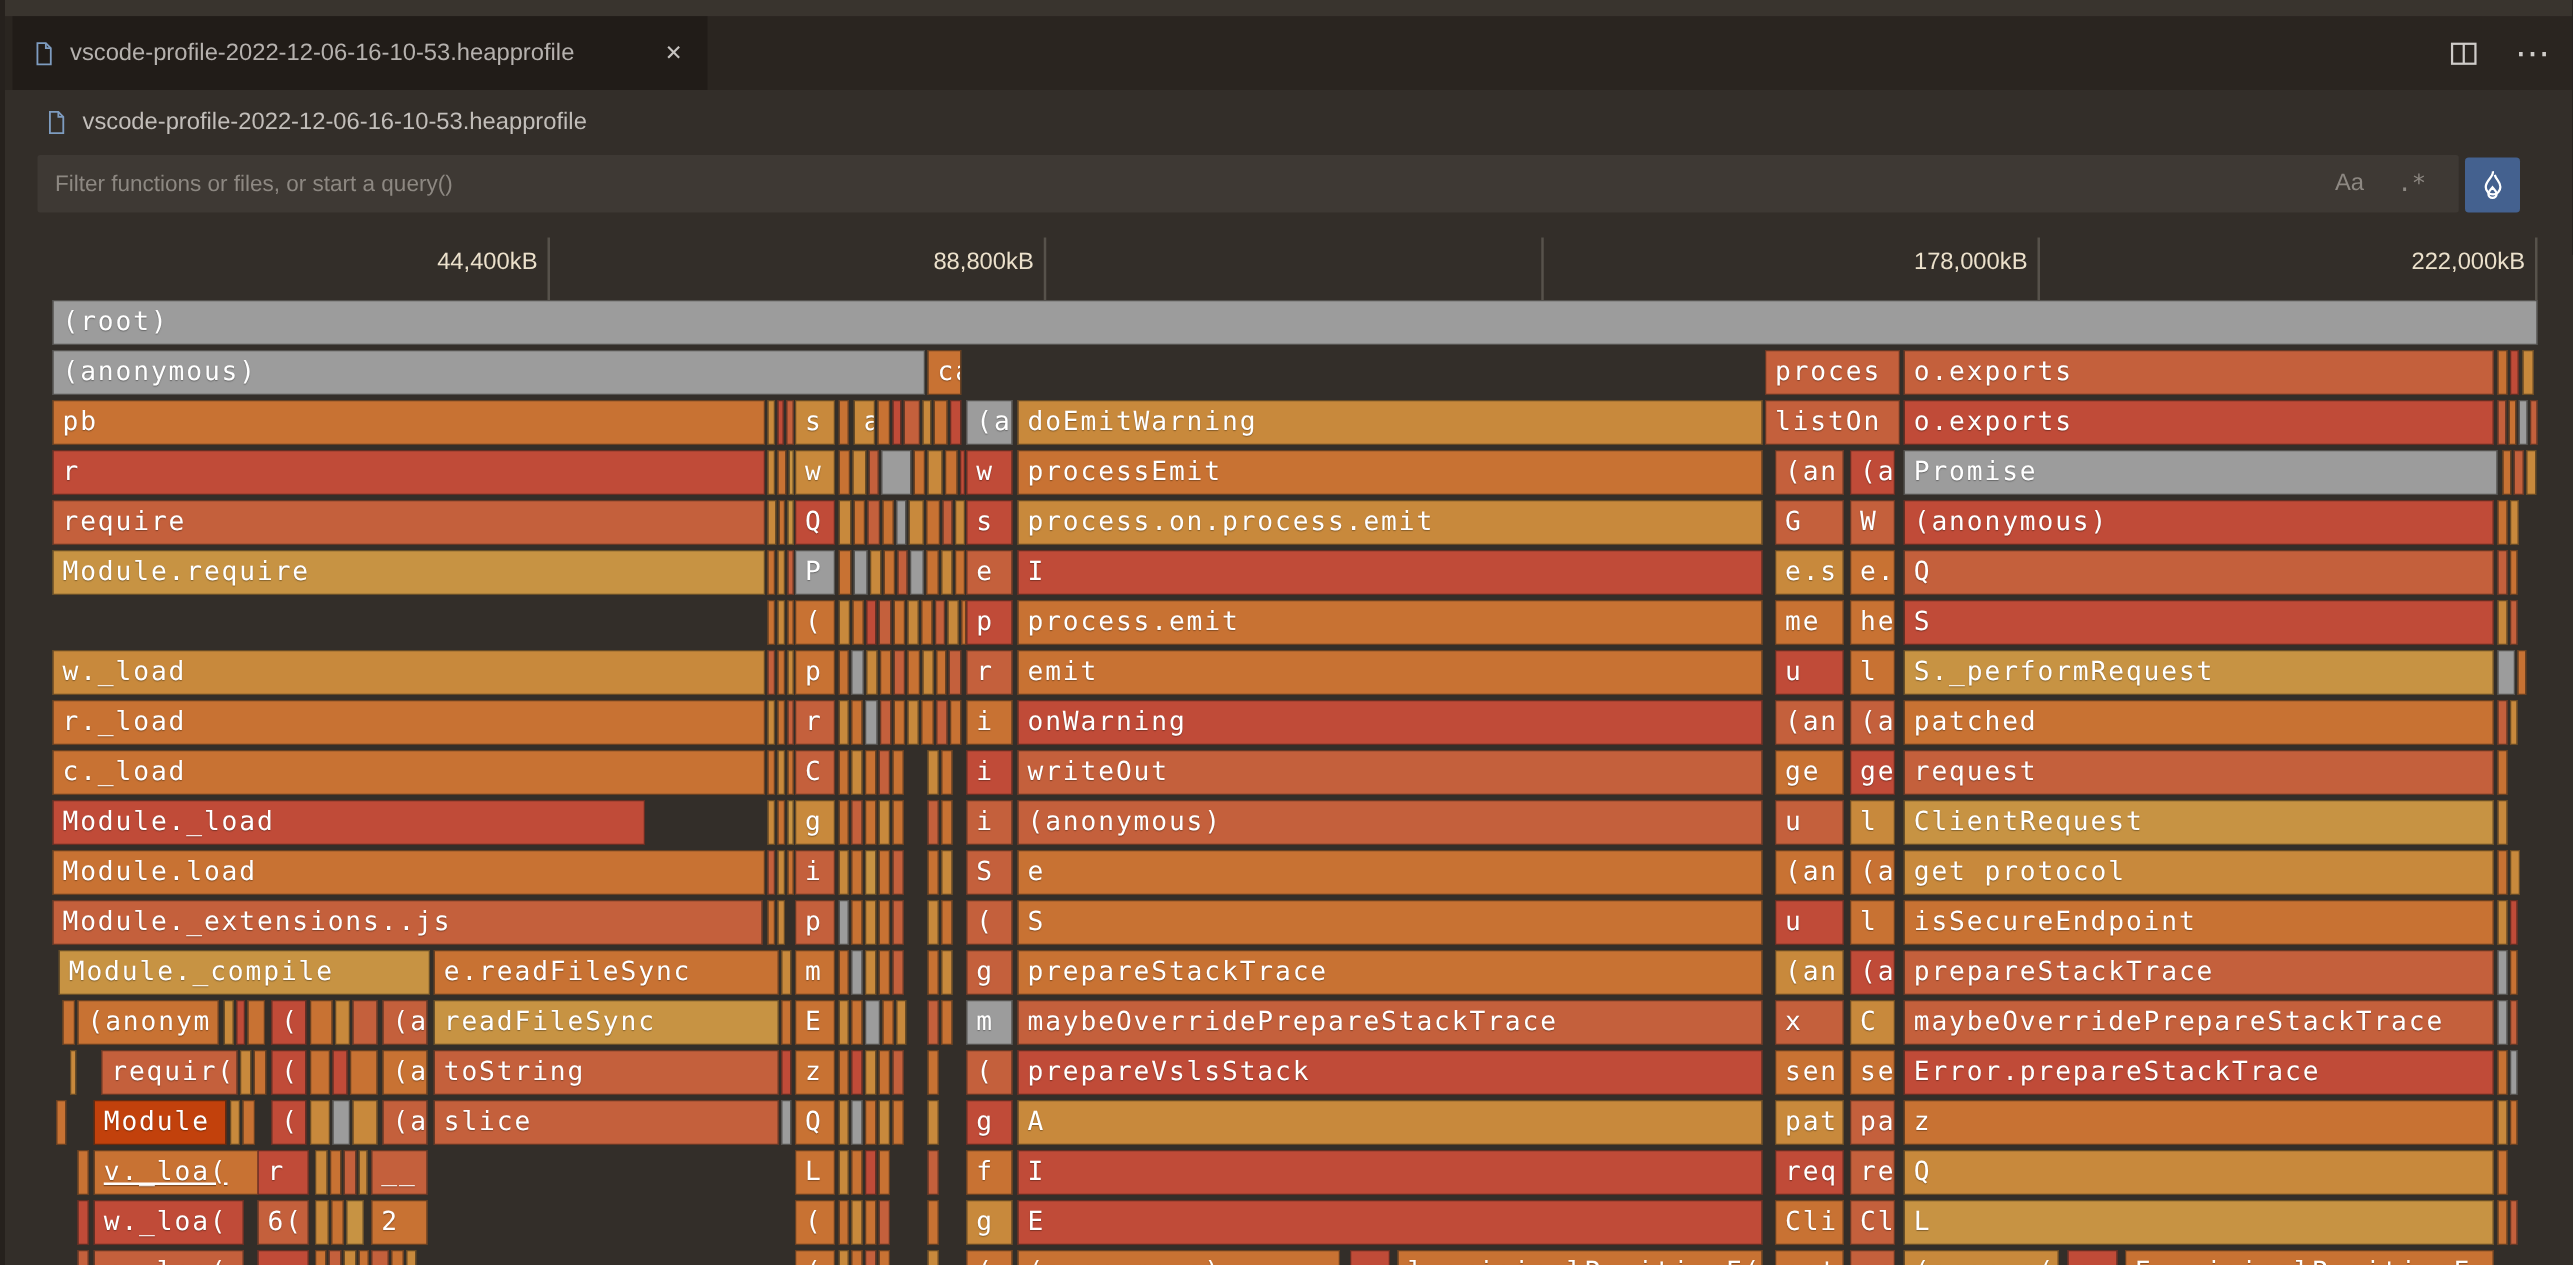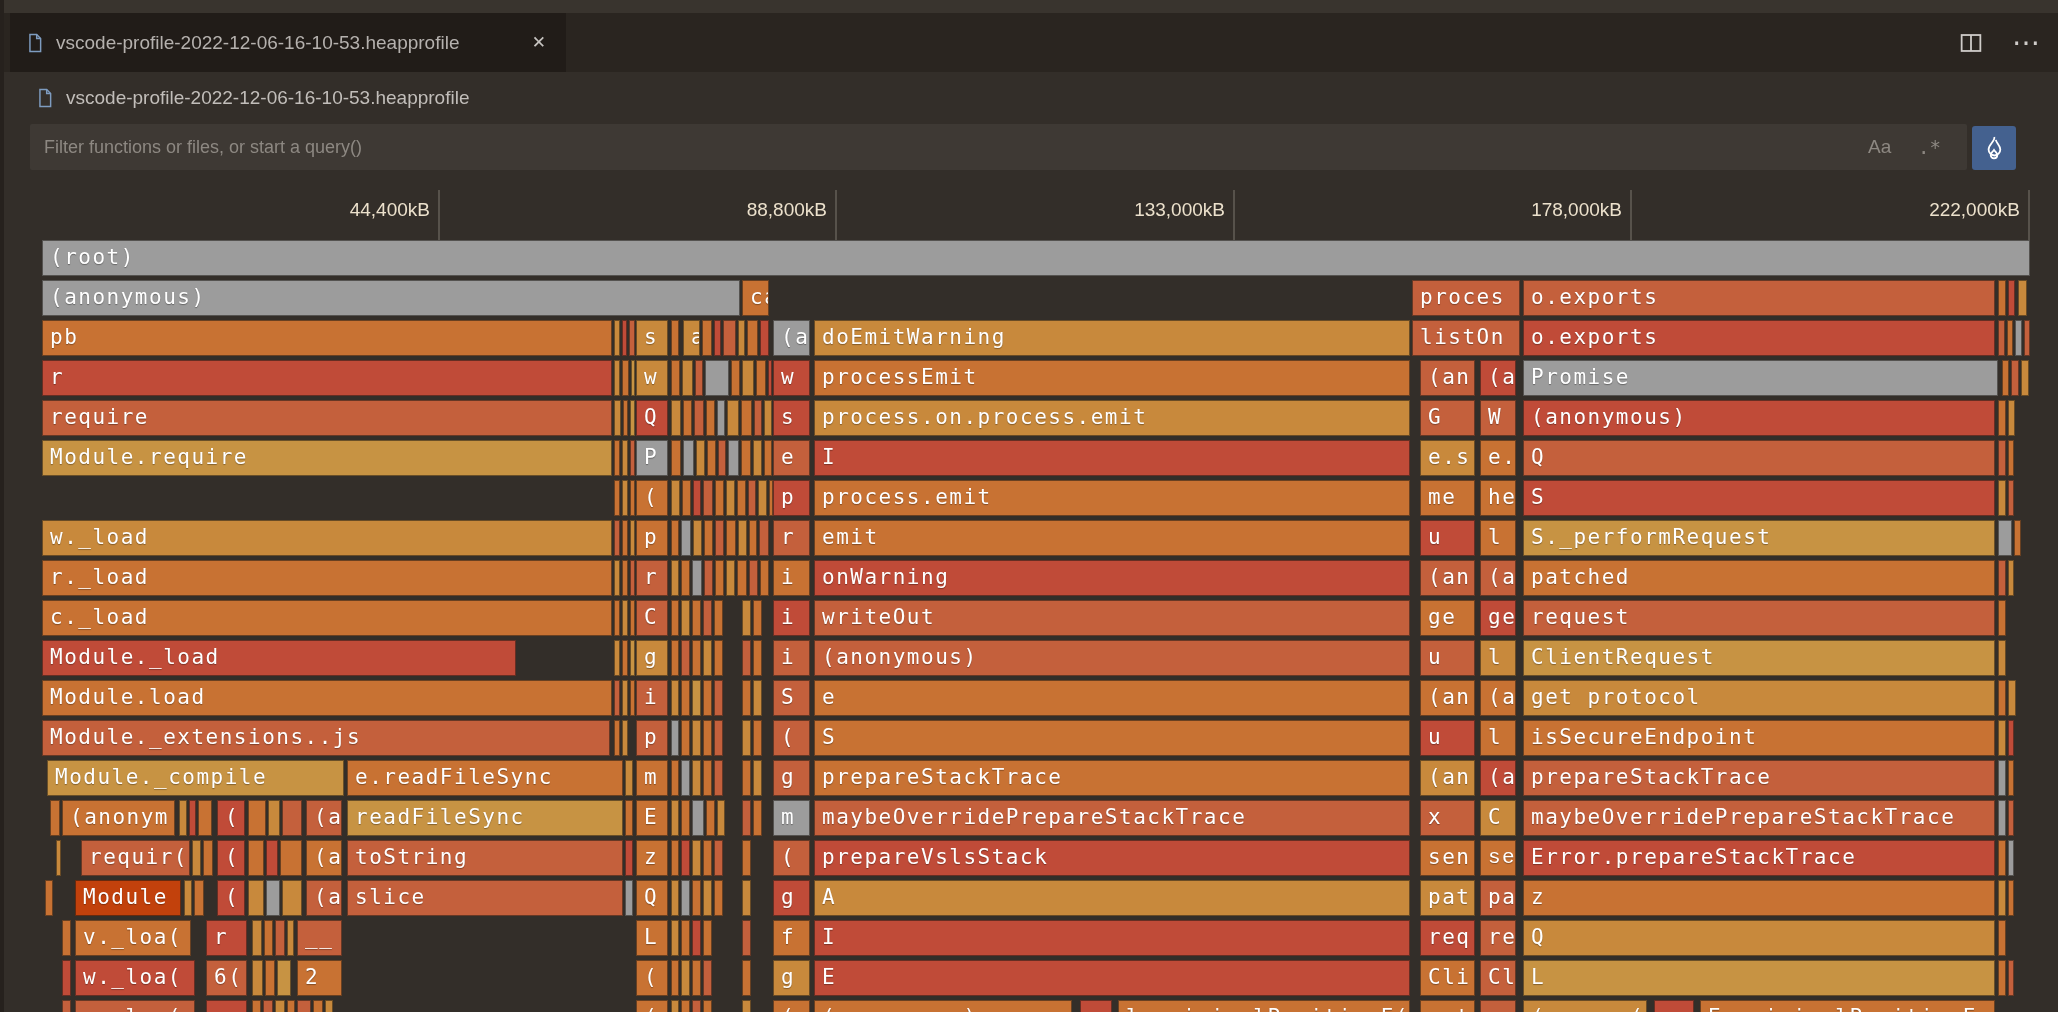--- a/index.html
+++ b/index.html
@@ -104,21 +104,20 @@
       </span>
     </button>
   </div>
 
   <div id="ruler">
       <div class="tick" style="left: 396px;"></div>
       <div class="tick-label" style="left: 218px;">44,400kB</div>
       <div class="tick" style="left: 793px;"></div>
       <div class="tick-label" style="left: 615px;">88,800kB</div>
       <div class="tick" style="left: 1191px;"></div>
-      <div class="tick-label" style="left: 1013px;">133,000kB</div>
       <div class="tick" style="left: 1588px;"></div>
       <div class="tick-label" style="left: 1410px;">178,000kB</div>
       <div class="tick" style="left: 1986px;"></div>
       <div class="tick-label" style="left: 1808px;">222,000kB</div>
     </div>
 
   <div id="flame-graph">
       <div class="frow" style="top: 0px;">
         <div class="fcell" style="left: 0px; width: 1988px; background: rgb(156, 156, 156);">
           <span>(root)</span>
@@ -651,21 +650,21 @@
         <div class="fcell" style="left: 700px; width: 9px; background: rgb(200, 114, 51);"></div>
         <div class="fcell" style="left: 731px; width: 37px; background: rgb(196, 96, 60);">
           <span>(</span>
         </div>
         <div class="fcell" style="left: 772px; width: 596px; background: rgb(192, 75, 56);">
           <span>prepareVslsStack</span>
         </div>
         <div class="fcell" style="left: 1378px; width: 55px; background: rgb(200, 114, 51);">
           <span>sen</span>
         </div>
-        <div class="fcell" style="left: 1438px; width: 36px; background: rgb(200, 114, 51); font-family: Liberation Mono, monospace;">
+        <div class="fcell" style="left: 1438px; width: 36px; background: rgb(200, 114, 51);">
           <span>se</span>
         </div>
         <div class="fcell" style="left: 1481px; width: 472px; background: rgb(192, 75, 56);">
           <span>Error.prepareStackTrace</span>
         </div>
         <div class="fcell" style="left: 1956px; width: 8px; background: rgb(200, 114, 51);"></div>
         <div class="fcell" style="left: 1966px; width: 6px; background: rgb(156, 156, 156);"></div>
       </div>
       <div class="frow" style="top: 640px;">
         <div class="fcell" style="left: 3px; width: 8px; background: rgb(200, 114, 51);"></div>
@@ -709,21 +708,21 @@
           <span>pa</span>
         </div>
         <div class="fcell" style="left: 1481px; width: 472px; background: rgb(200, 114, 51);">
           <span>z</span>
         </div>
         <div class="fcell" style="left: 1956px; width: 8px; background: rgb(200, 137, 60);"></div>
         <div class="fcell" style="left: 1966px; width: 6px; background: rgb(200, 114, 51);"></div>
       </div>
       <div class="frow" style="top: 680px;">
         <div class="fcell" style="left: 20px; width: 9px; background: rgb(200, 114, 51);"></div>
-        <div class="fcell" style="left: 33px; width: 116px; background: rgb(200, 114, 51);">
+        <div class="fcell" style="left: 33px; width: 132px; background: rgb(200, 114, 51); text-decoration: underline;">
           <span>v._loa(</span>
         </div>
         <div class="fcell" style="left: 164px; width: 41px; background: rgb(192, 75, 56);">
           <span>r</span>
         </div>
         <div class="fcell" style="left: 210px; width: 10px; background: rgb(200, 137, 60);"></div>
         <div class="fcell" style="left: 222px; width: 9px; background: rgb(200, 114, 51);"></div>
         <div class="fcell" style="left: 233px; width: 10px; background: rgb(196, 96, 60);"></div>
         <div class="fcell" style="left: 245px; width: 7px; background: rgb(200, 137, 60);"></div>
         <div class="fcell" style="left: 255px; width: 45px; background: rgb(196, 96, 60);">

